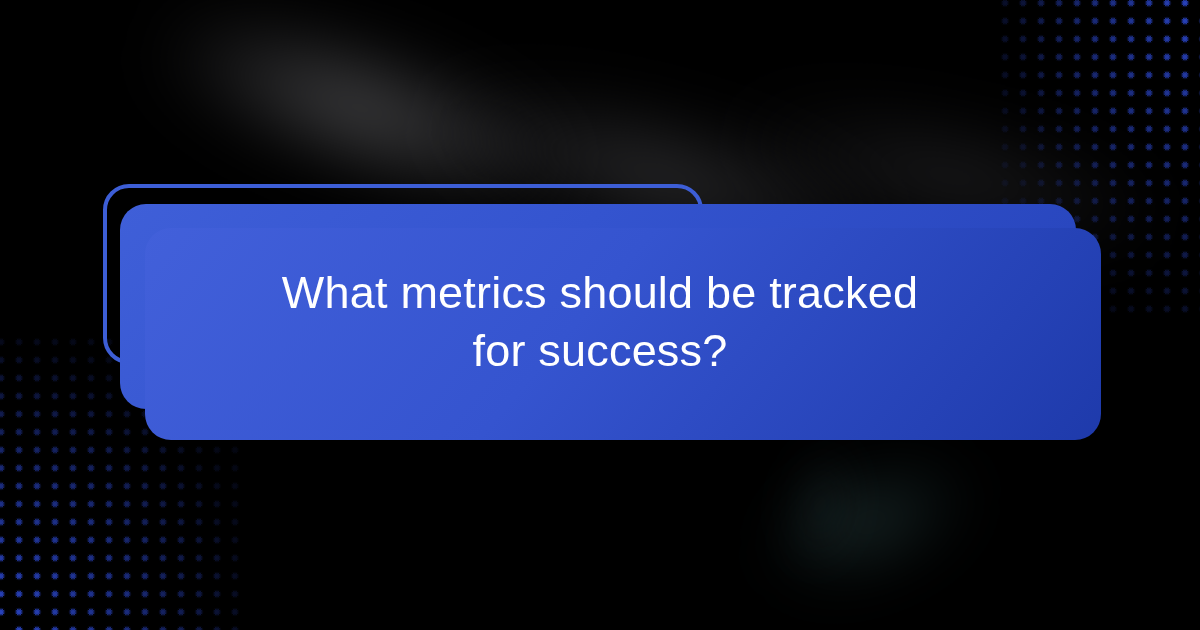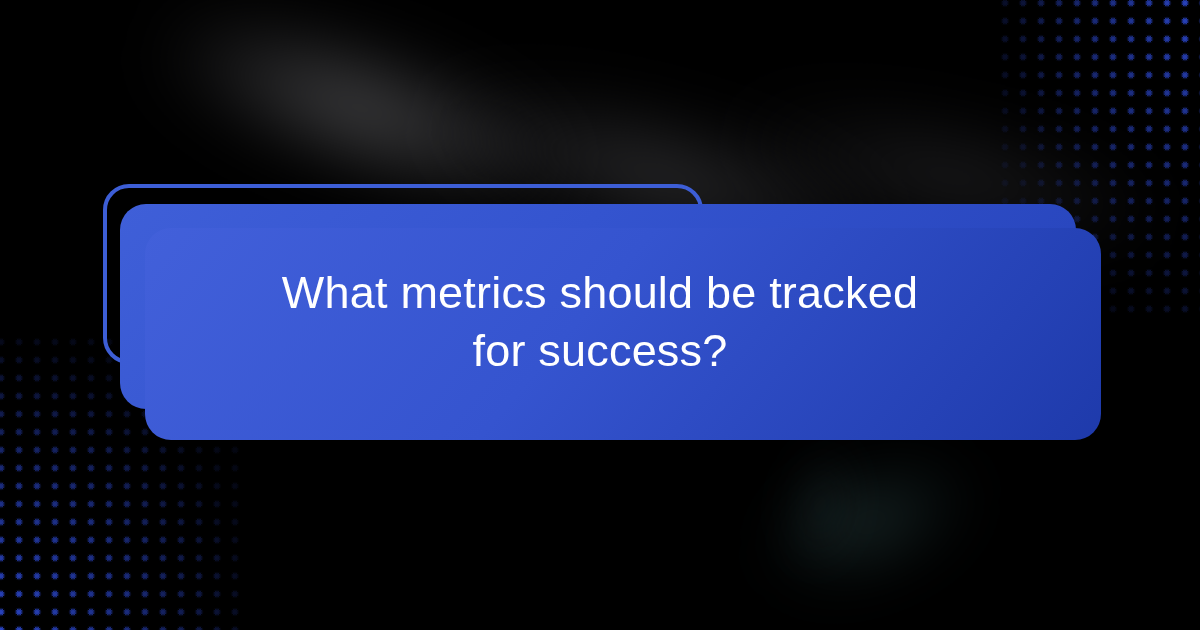--- a/index.html
+++ b/index.html
@@ -7,20 +7,21 @@
     padding: 0;
     background: #000000;
   }
   #stage {
     position: relative;
     width: 1200px;
     height: 630px;
     background: #000000;
     overflow: hidden;
     font-family: "Liberation Sans", sans-serif;
+    border-radius: 14px;
   }
 
   
 
   .dotfield {
     position: absolute;
     pointer-events: none;
   }
   .dotfield svg { display: block; }
 

